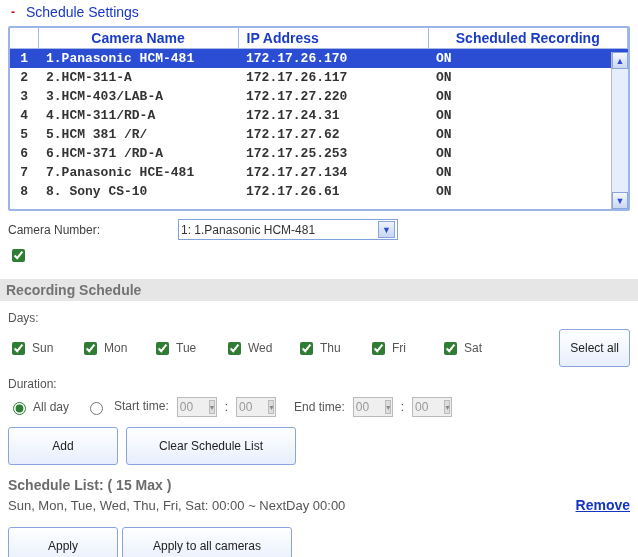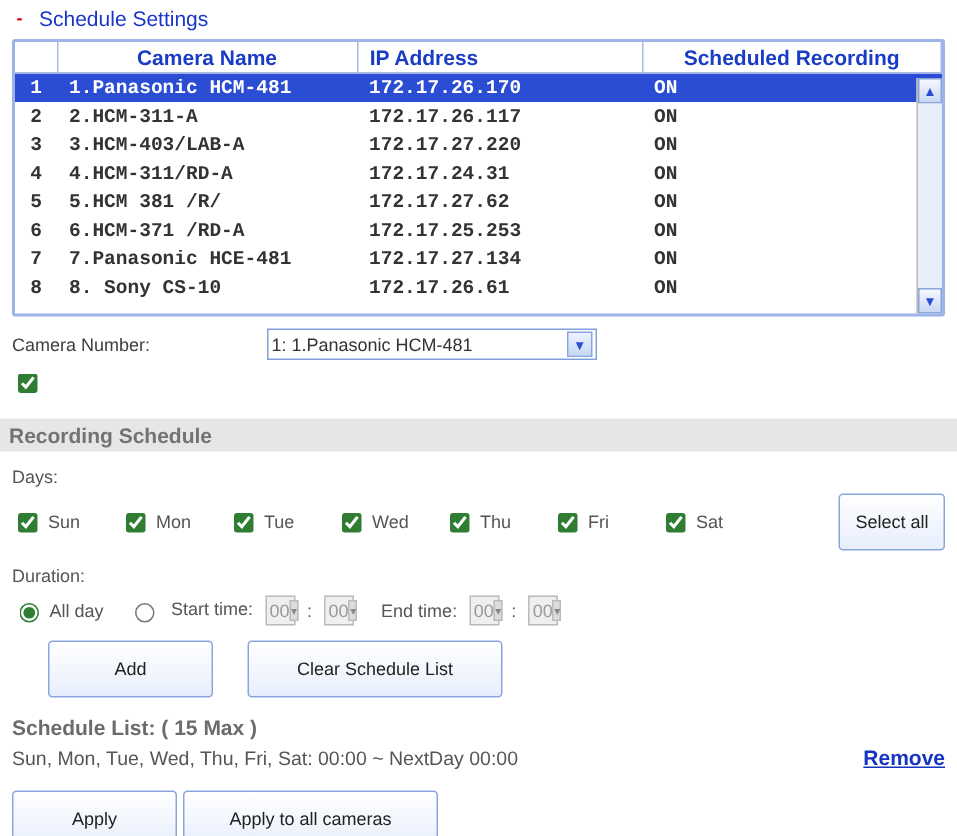--- a/index.html
+++ b/index.html
@@ -79,26 +79,26 @@
   .day{ display:flex; align-items:center; gap:4px; color:#555; width:62px;}
   .btn{
     border:1px solid #8aa5de; background:linear-gradient(#ffffff,#e7eefc);
     color:#222; padding:18px 10px; border-radius:3px; font-size:12px; height:22px;
     display:inline-flex; align-items:center; justify-content:center; min-width:64px;
   }
   .btn.wide{ min-width:140px;}
   .dur-row{ display:flex; align-items:center; gap:8px; color:#555; margin:6px 0 10px;}
   input[type=radio]{ accent-color:#2e7d32;}
   .small-select{
-    border:1px solid #bbb; background:#efefef; color:#999; width:20px; height:20px;
-    display:inline-flex; align-items:center; justify-content:space-between; padding:0 2px;
+    border:1px solid #bbb; background:#efefef; color:#999; width:40px; height:20px;
+    display:inline-flex; align-items:center; justify-content:space-between; padding:0 2px;gap:16px;
   }
   .small-select .sel-arrow{ width:14px;height:14px;background:#ddd;border:1px solid #bbb;
     display:flex;align-items:center;justify-content:center;font-size:8px;color:#888;}
-  .btnrow{ display:flex; gap:23px; margin-bottom:12px;margin-left:24px;}
+  .btnrow{ display:flex; gap:8px; margin-bottom:12px;}
   .listhead{ font-weight:bold; color:#6b6b6b; font-size:14px; margin-bottom:4px;}
   .listline{ display:flex; justify-content:space-between; align-items:center; margin-bottom:14px;}
   .listline .entry{ color:#555; font-size:13px;}
   .remove{ color:#1434c1; font-weight:bold; text-decoration:underline; font-size:14px;}
   .bottom-btns{ display:flex; gap:4px;}
 </style>
 </head>
 <body>
 
 <div class="wrap">

